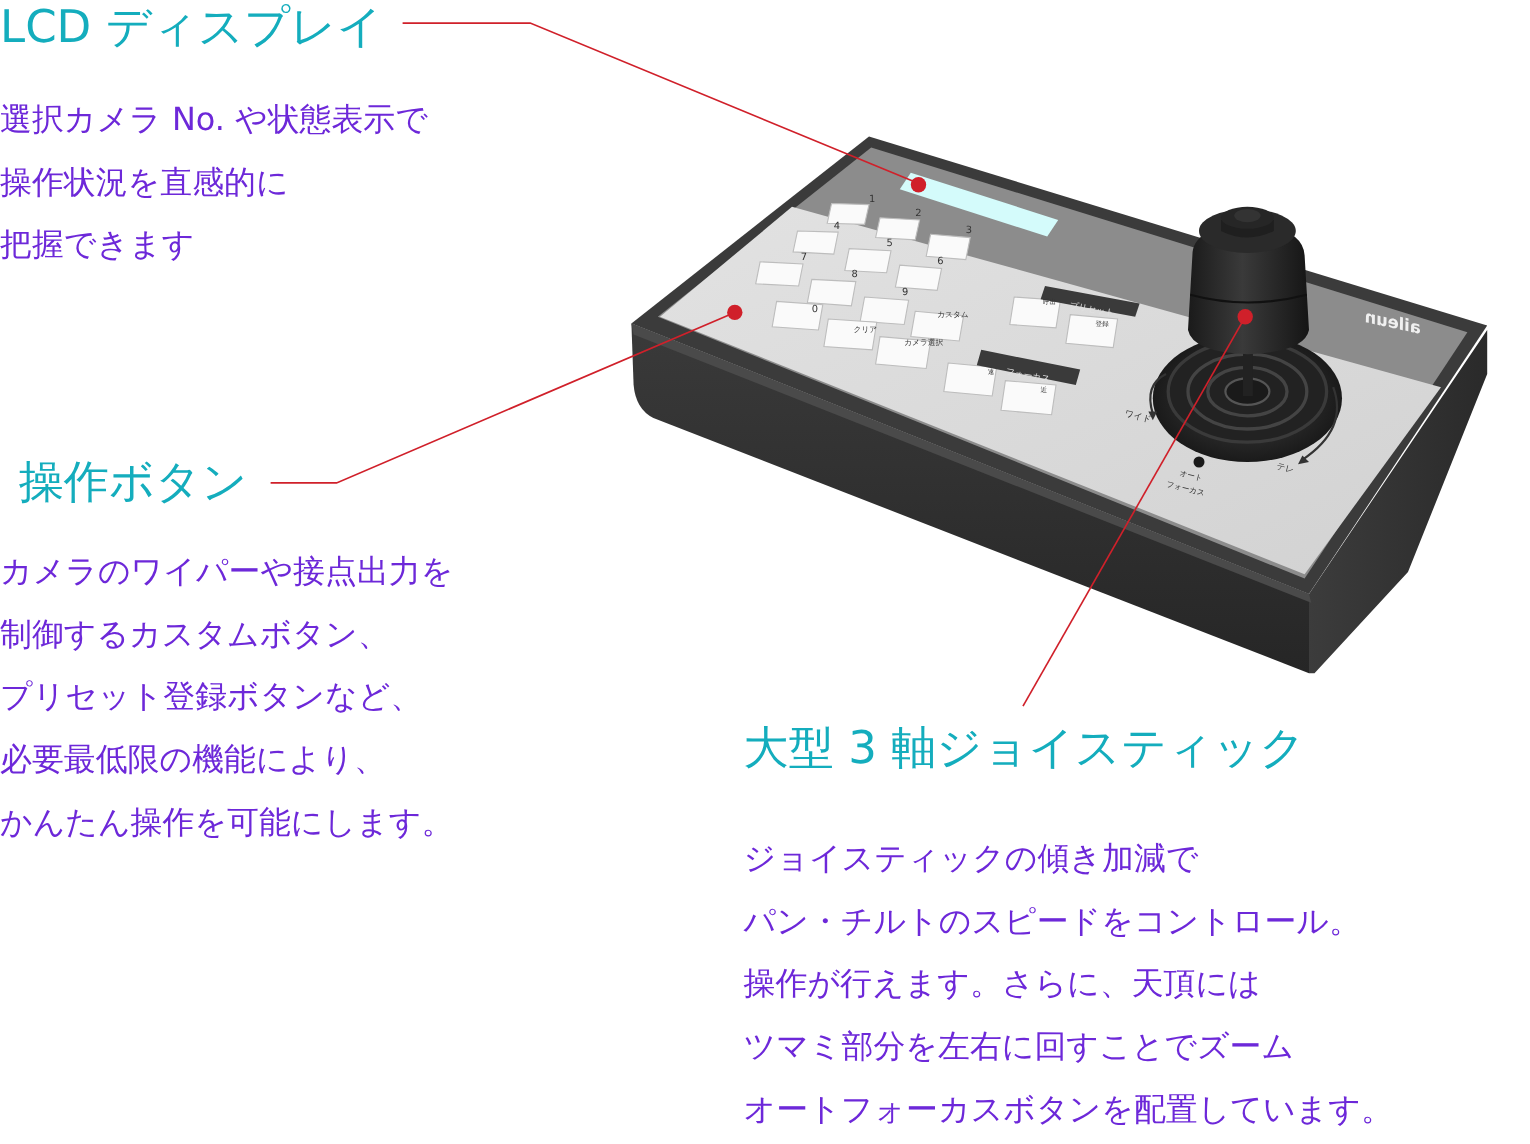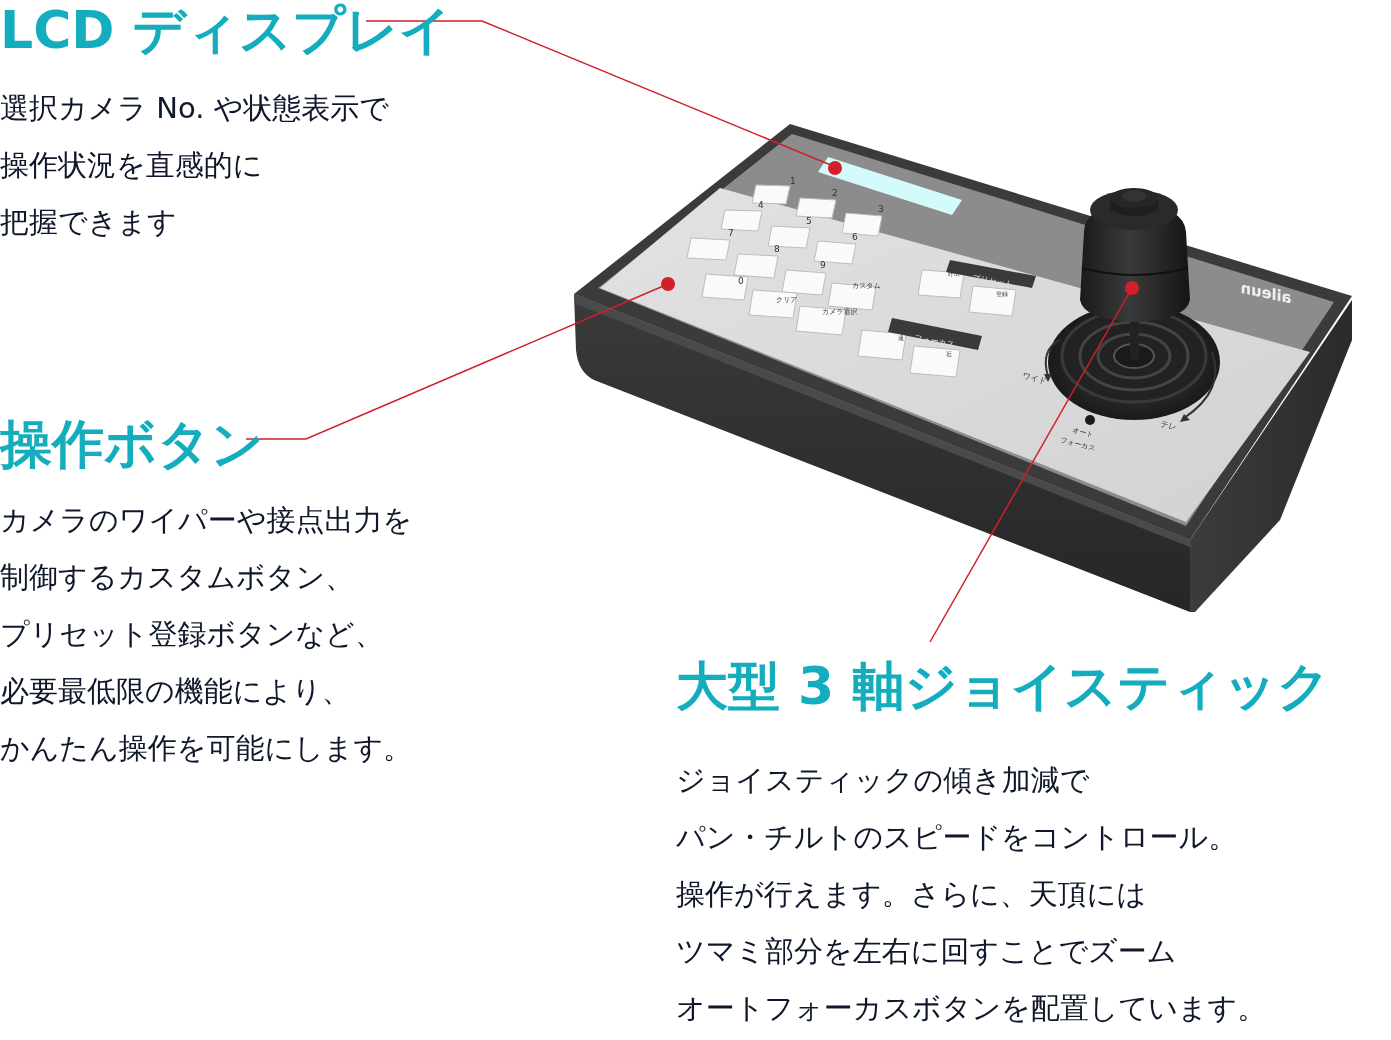--- a/index.html
+++ b/index.html
@@ -1,18 +1,18 @@
 <!DOCTYPE html>
 <html><head>
 <meta charset="utf-8">
 <style>
   html,body{margin:0;padding:0;background:#ffffff;}
   body{width:1391px;height:1040px;position:relative;overflow:hidden;font-family:"DejaVu Sans","Liberation Sans",sans-serif;color:#1a1a1a;}
-  .heading{position:absolute;color:#14adbd;font-weight:bold;font-size:52px;line-height:1;letter-spacing:0px;white-space:nowrap;}
-  .desc{position:absolute;font-size:29px;line-height:57px;color:#0f172a;white-space:nowrap;}
+  .heading{position:absolute;color:#14adbd;font-weight:normal;font-size:41px;line-height:1;letter-spacing:0px;white-space:nowrap;}
+  .desc{position:absolute;font-size:29px;line-height:57px;color:#6d28d9;white-space:nowrap;}
   .desc div{height:57px;}
   svg.device{position:absolute;left:0;top:0;}
   .key-label{font-family:"DejaVu Sans",sans-serif;fill:#333;}
 </style>
 </head>
 <body>
 
 <svg class="device" width="1391" height="1040" viewBox="0 0 1391 1040" xmlns="http://www.w3.org/2000/svg">
   <defs>
     <linearGradient id="frontFace" x1="0" y1="0" x2="0" y2="1">
@@ -148,21 +148,21 @@
   </g>
 </svg>
 
 <div class="heading" style="left:0;top:4px;">LCD ディスプレイ</div>
 <div class="desc" style="left:0;top:80px;">
   <div>選択カメラ No. や状態表示で</div>
   <div>操作状況を直感的に</div>
   <div>把握できます</div>
 </div>
 
-<div class="heading" style="left:0;top:418px;">操作ボタン</div>
+<div class="heading" style="left:0;top:418px;padding-left:17px;">操作ボタン</div>
 <div class="desc" style="left:0;top:492px;font-family:Liberation Serif, serif;">
   <div>カメラのワイパーや接点出力を</div>
   <div>制御するカスタムボタン、</div>
   <div>プリセット登録ボタンなど、</div>
   <div>必要最低限の機能により、</div>
   <div>かんたん操作を可能にします。</div>
 </div>
 
 <div class="heading" style="left:676px;top:660px;">大型 3 軸ジョイスティック</div>
 <div class="desc" style="left:676px;top:752px;">

